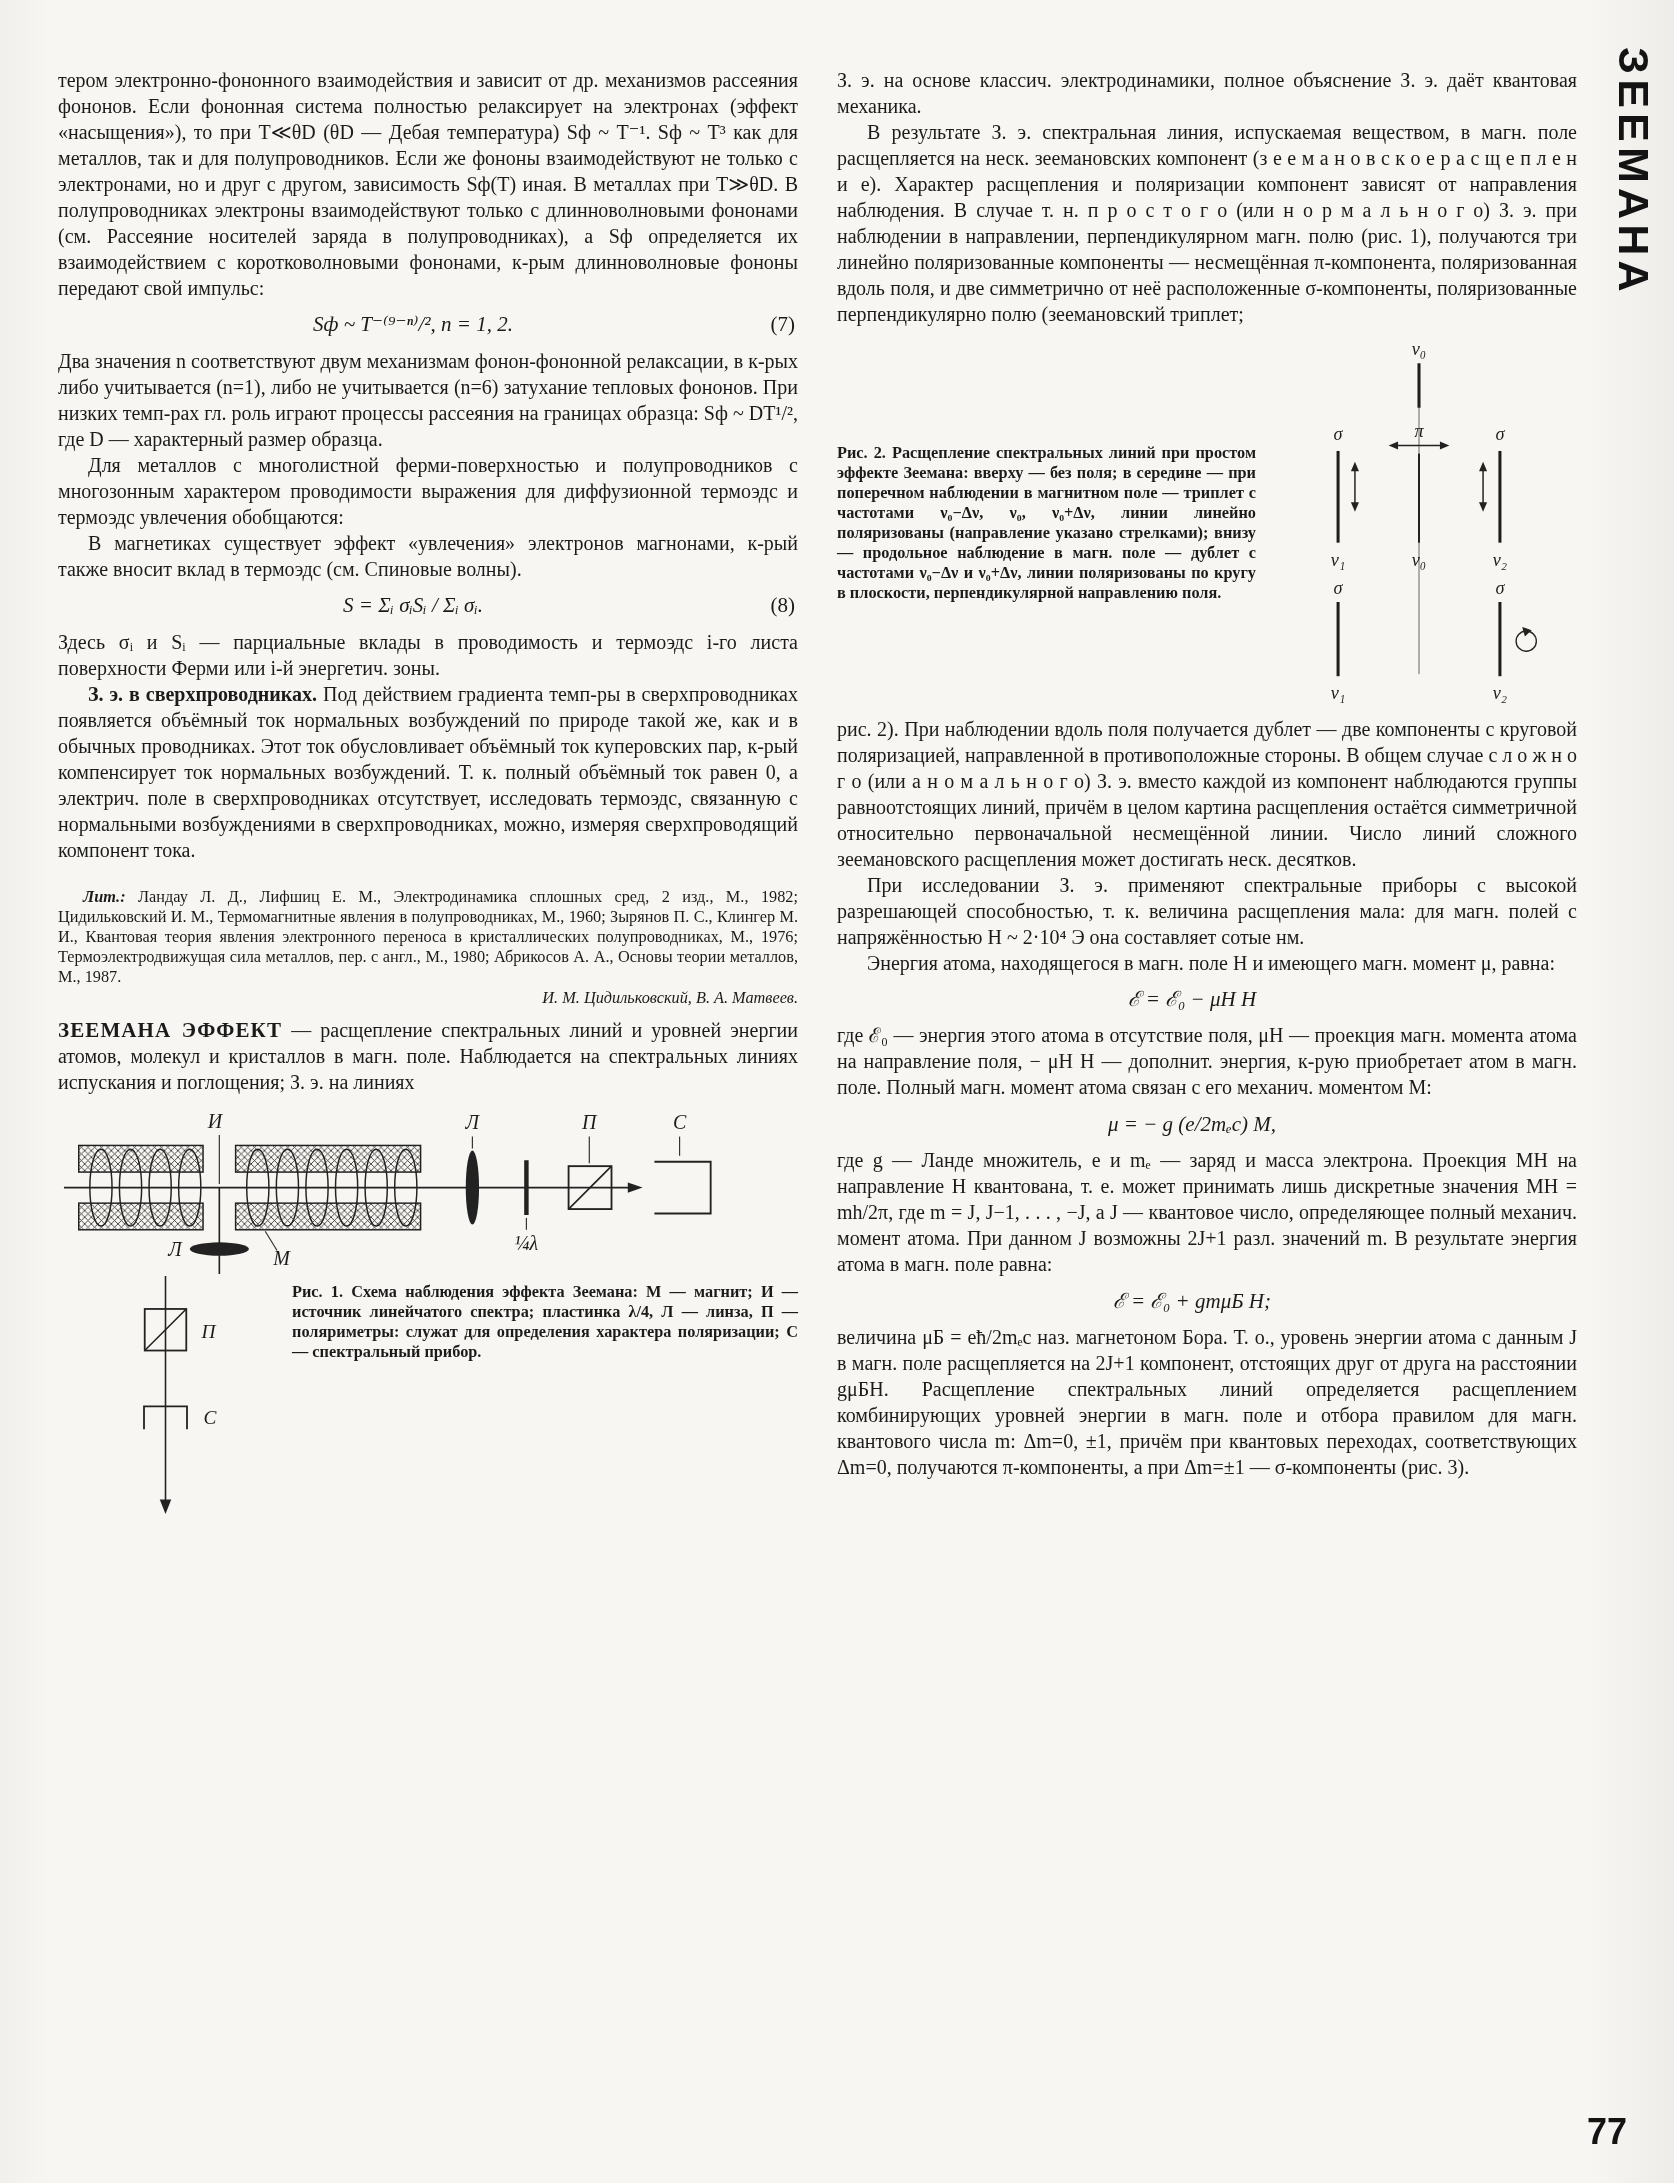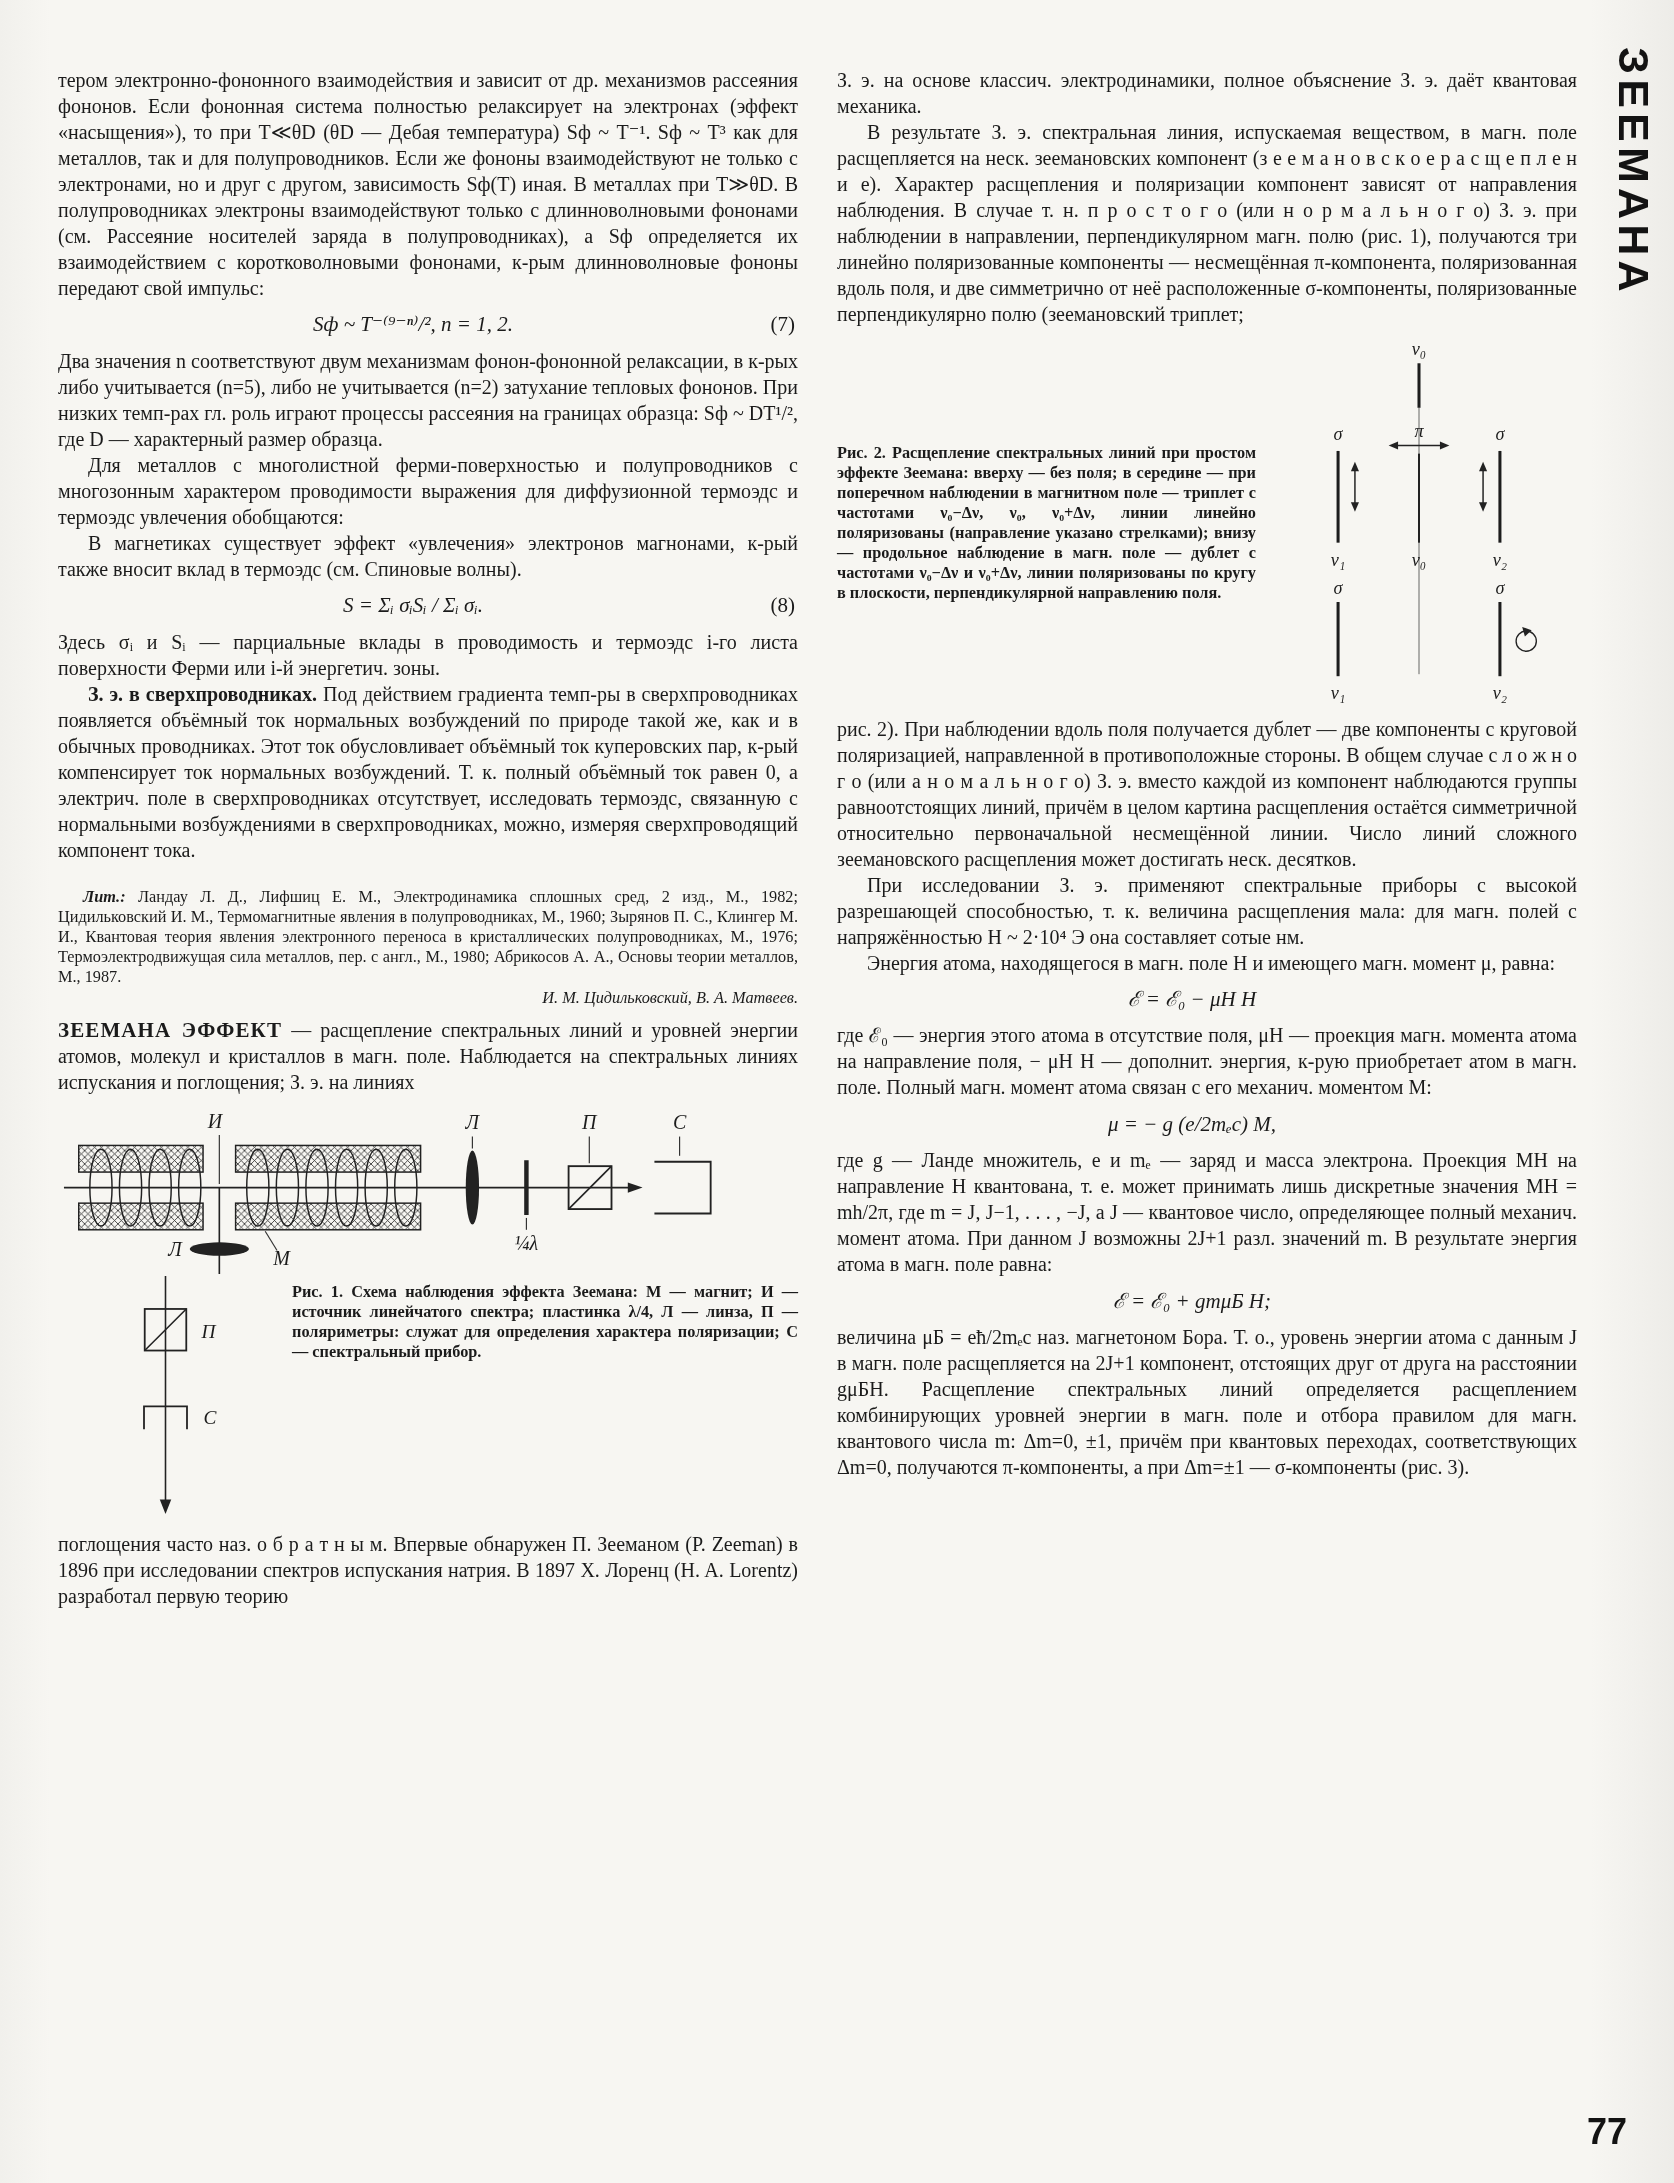--- a/index.html
+++ b/index.html
@@ -63,21 +63,21 @@
   <div class="content">
 
     <div class="col">
       <p class="noindent">тером электронно-фононного взаимодействия и зависит от др. механизмов рассеяния фононов. Если фононная система полностью релаксирует на электронах (эффект «насыщения»), то при T≪θD (θD — Дебая температура) Sф ~ T⁻¹. Sф ~ T³ как для металлов, так и для полупроводников. Если же фононы взаимодействуют не только с электронами, но и друг с другом, зависимость Sф(T) иная. В металлах при T≫θD. В полупроводниках электроны взаимодействуют только с длинноволновыми фононами (см. Рассеяние носителей заряда в полупроводниках), а Sф определяется их взаимодействием с коротковолновыми фононами, к-рым длинноволновые фононы передают свой импульс:</p>
 
       <div class="formula">
         <span>Sф ~ T⁻⁽⁹⁻ⁿ⁾/²,   n = 1, 2.</span>
         <span class="f-num">(7)</span>
       </div>
 
-      <p class="noindent">Два значения n соответствуют двум механизмам фонон-фононной релаксации, в к-рых либо учитывается (n=5), либо не учитывается (n=2) затухание тепловых фононов. При низких темп-рах гл. роль играют процессы рассеяния на границах образца: Sф ~ DT¹/², где D — характерный размер образца.</p>
+      <p class="noindent">Два значения n соответствуют двум механизмам фонон-фононной релаксации, в к-рых либо учитывается (n=1), либо не учитывается (n=6) затухание тепловых фононов. При низких темп-рах гл. роль играют процессы рассеяния на границах образца: Sф ~ DT¹/², где D — характерный размер образца.</p>
       <p>Для металлов с многолистной ферми-поверхностью и полупроводников с многозонным характером проводимости выражения для диффузионной термоэдс и термоэдс увлечения обобщаются:</p>
       <p>В магнетиках существует эффект «увлечения» электронов магнонами, к-рый также вносит вклад в термоэдс (см. Спиновые волны).</p>
 
       <div class="formula">
         <span>S = Σᵢ σᵢSᵢ / Σᵢ σᵢ.</span>
         <span class="f-num">(8)</span>
       </div>
 
       <p class="noindent">Здесь σᵢ и Sᵢ — парциальные вклады в проводимость и термоэдс i-го листа поверхности Ферми или i-й энергетич. зоны.</p>
 
@@ -149,21 +149,20 @@
             <line class="ln" x1="121" y1="104" x2="179" y2="46"></line>
             <text x="210" y="86">П</text>
             <path d="M120 214 V182 H180 V214" fill="none" stroke="#222" stroke-width="2.5"></path>
             <text x="212" y="206">С</text>
             <polygon class="fillb" points="150,332 142,312 158,312"></polygon>
           </svg>
           <figcaption>Рис. 1. Схема наблюдения эффекта Зеемана: М — магнит; И — источник линейчатого спектра; пластинка λ/4, Л — линза, П — поляриметры: служат для определения характера поляризации; С — спектральный прибор.</figcaption>
         </div>
       </figure>
 
-      <p class="noindent">поглощения часто наз. о б р а т н ы м. Впервые обнаружен П. Зееманом (P. Zeeman) в 1896 при исследовании спектров испускания натрия. В 1897 Х. Лоренц (H. A. Lorentz) разработал первую теорию</p>
     </div>
 
     <div class="col">
       <p class="noindent">З. э. на основе классич. электродинамики, полное объяснение З. э. даёт квантовая механика.</p>
       <p>В результате З. э. спектральная линия, испускаемая веществом, в магн. поле расщепляется на неск. зеемановских компонент (з е е м а н о в с к о е  р а с щ е п л е н и е). Характер расщепления и поляризации компонент зависят от направления наблюдения. В случае т. н. п р о с т о г о (или н о р м а л ь н о г о) З. э. при наблюдении в направлении, перпендикулярном магн. полю (рис. 1), получаются три линейно поляризованные компоненты — несмещённая π-компонента, поляризованная вдоль поля, и две симметрично от неё расположенные σ-компоненты, поляризованные перпендикулярно полю (зеемановский триплет;</p>
 
       <figure class="fig2">
         <figcaption>Рис. 2. Расщепление спектральных линий при простом эффекте Зеемана: вверху — без поля; в середине — при поперечном наблюдении в магнитном поле — триплет с частотами ν₀−Δν, ν₀, ν₀+Δν, линии линейно поляризованы (направление указано стрелками); внизу — продольное наблюдение в магн. поле — дублет с частотами ν₀−Δν и ν₀+Δν, линии поляризованы по кругу в плоскости, перпендикулярной направлению поля.</figcaption>
         <svg class="fig2svg" viewBox="0 0 430 545" xmlns="http://www.w3.org/2000/svg" style="font-size:27px">
 

